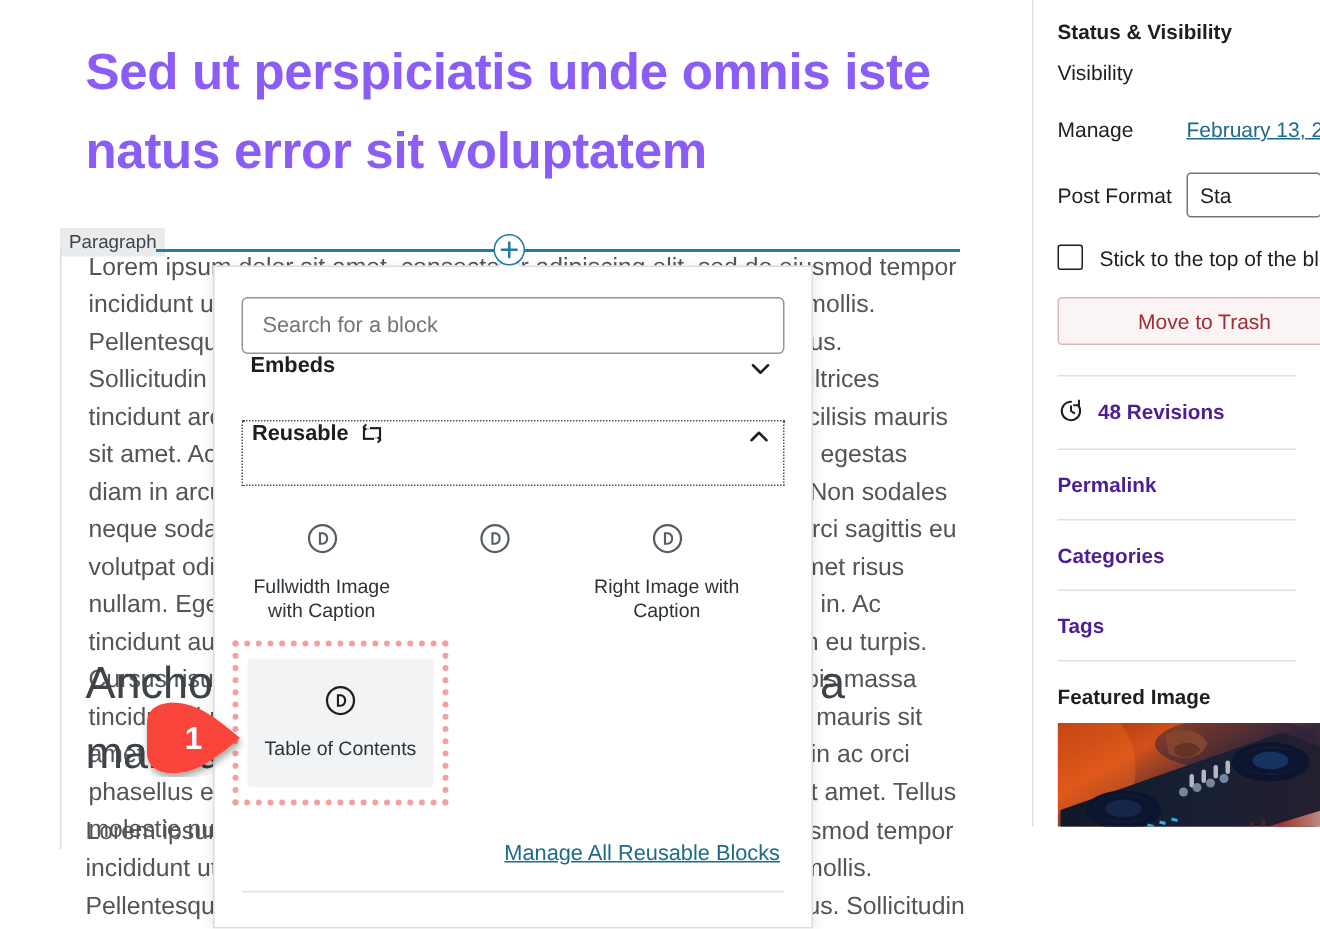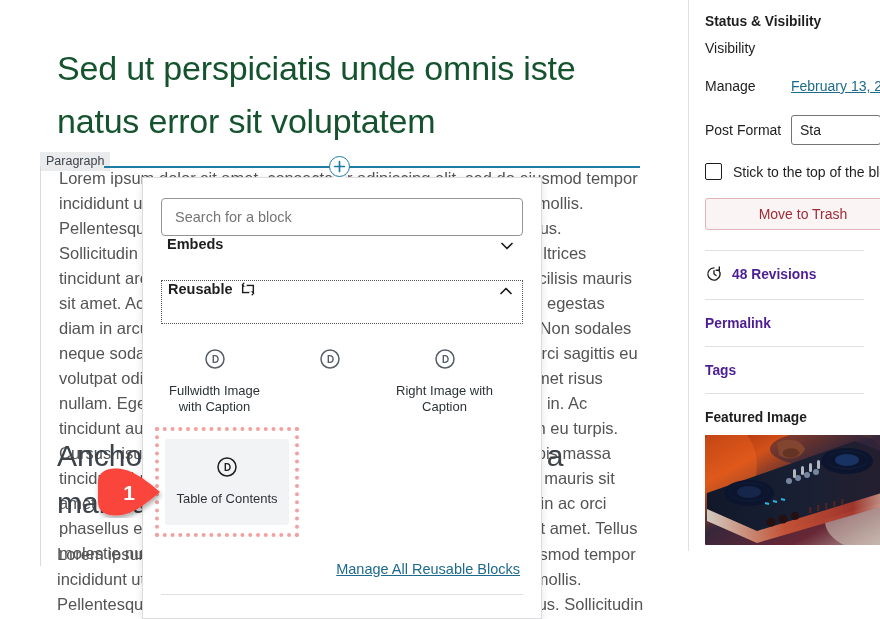--- a/index.html
+++ b/index.html
@@ -29,24 +29,23 @@
     overflow: hidden;
   }
 
   .post-title {
     position: absolute;
     left: 57px;
     top: 22px;
     width: 580px;
     font-size: 34px;
     line-height: 53px;
-    font-weight: 400;
-    color: #14532d;
+    font-weight: 700;
+    color: #8b5cf6;
     letter-spacing: -0.2px;
-    margin-top: 20px;
   }
 
   
   .block-para {
     position: absolute;
     left: 40px;
     top: 166px;
     width: 600px;
     padding-left: 18px;
     border-left: 1px solid #d7dbdf;
@@ -562,20 +561,23 @@
             <path d="M10 6.4V10l2.4 1.6" stroke="#1e1e1e" stroke-width="1.5" fill="none" stroke-linecap="round" stroke-linejoin="round"></path>
           </svg>
         </span>
         <span>48 Revisions</span>
       </div>
 
       <div class="sb-hr" style="margin-top:2px;"></div>
 
       <div class="sb-panel-row">
         <span>Permalink</span>
+      </div>
+      <div class="sb-panel-row">
+        <span>Categories</span>
       </div>
       <div class="sb-panel-row">
         <span>Tags</span>
       </div>
 
       <div class="featured-title">Featured Image</div>
 
       <div class="featured-thumb">
         <svg width="196" height="110" viewBox="0 0 196 110" preserveAspectRatio="none">
           <defs>

